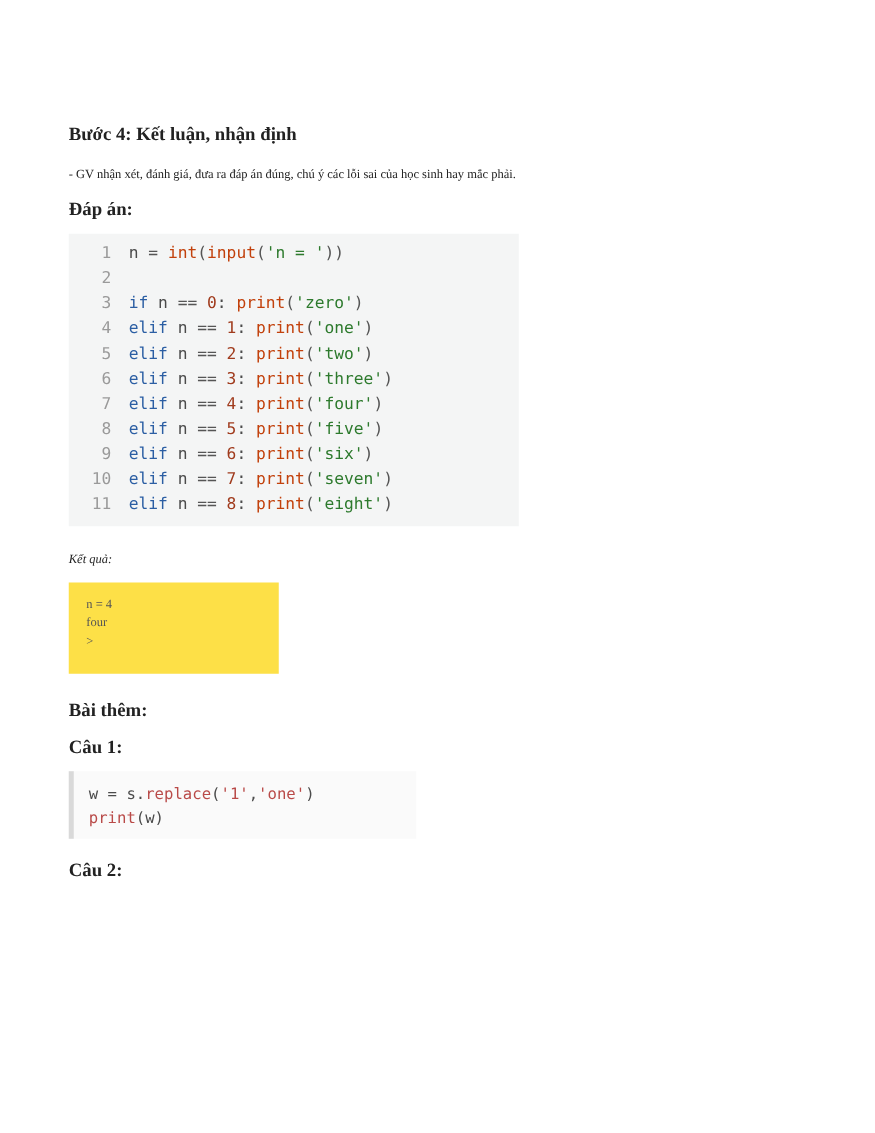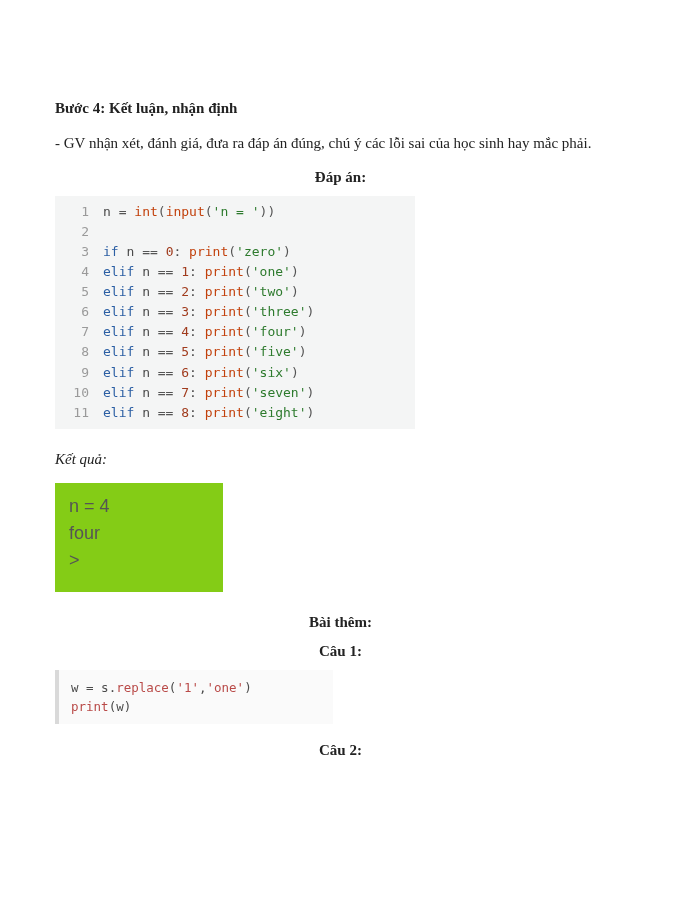--- a/index.html
+++ b/index.html
@@ -15,29 +15,28 @@
     box-sizing: border-box;
     padding: 60px 74px 50px 55px;
     margin-top: 32px;
   }
   .heading {
     font-weight: bold;
     font-size: 15px;
     margin: 8px 0 14px 0;
   }
   .body-text {
-    font-size: 15px;
+    font-size: 10px;
     line-height: 1.7;
     margin: 0 0 10px 0;
   }
   .section-title {
     font-weight: bold;
     font-size: 15px;
     margin: 12px 0 10px 0;
-    text-align: center;
   }
 
   
   .code-block {
     background: #f4f5f5;
     font-family: Consolas, Menlo, "Lucida Console", monospace;
     font-size: 13px;
     color: #4b4b4b;
     margin: 10px 0 18px 0;
     padding: 6px 0;
@@ -68,23 +67,23 @@
   .punc { color: #555; }
   .cursor {
     display: inline-block;
     border-right: 1px solid #333;
     height: 14px;
     vertical-align: middle;
   }
 
   
   .output-block {
-    background: #84cc16;
-    font-family: Liberation Sans, sans-serif;
-    font-size: 18px;
+    background: #fde047;
+    font-family: Liberation Serif, serif;
+    font-size: 10px;
     color: #555;
     padding: 10px 14px 18px 14px;
     margin: 10px 0 22px 0;
     width: 140px;
     line-height: 1.5;
     white-space: pre;
   }
 
   .snippet-block {
     background: #fafafa;

